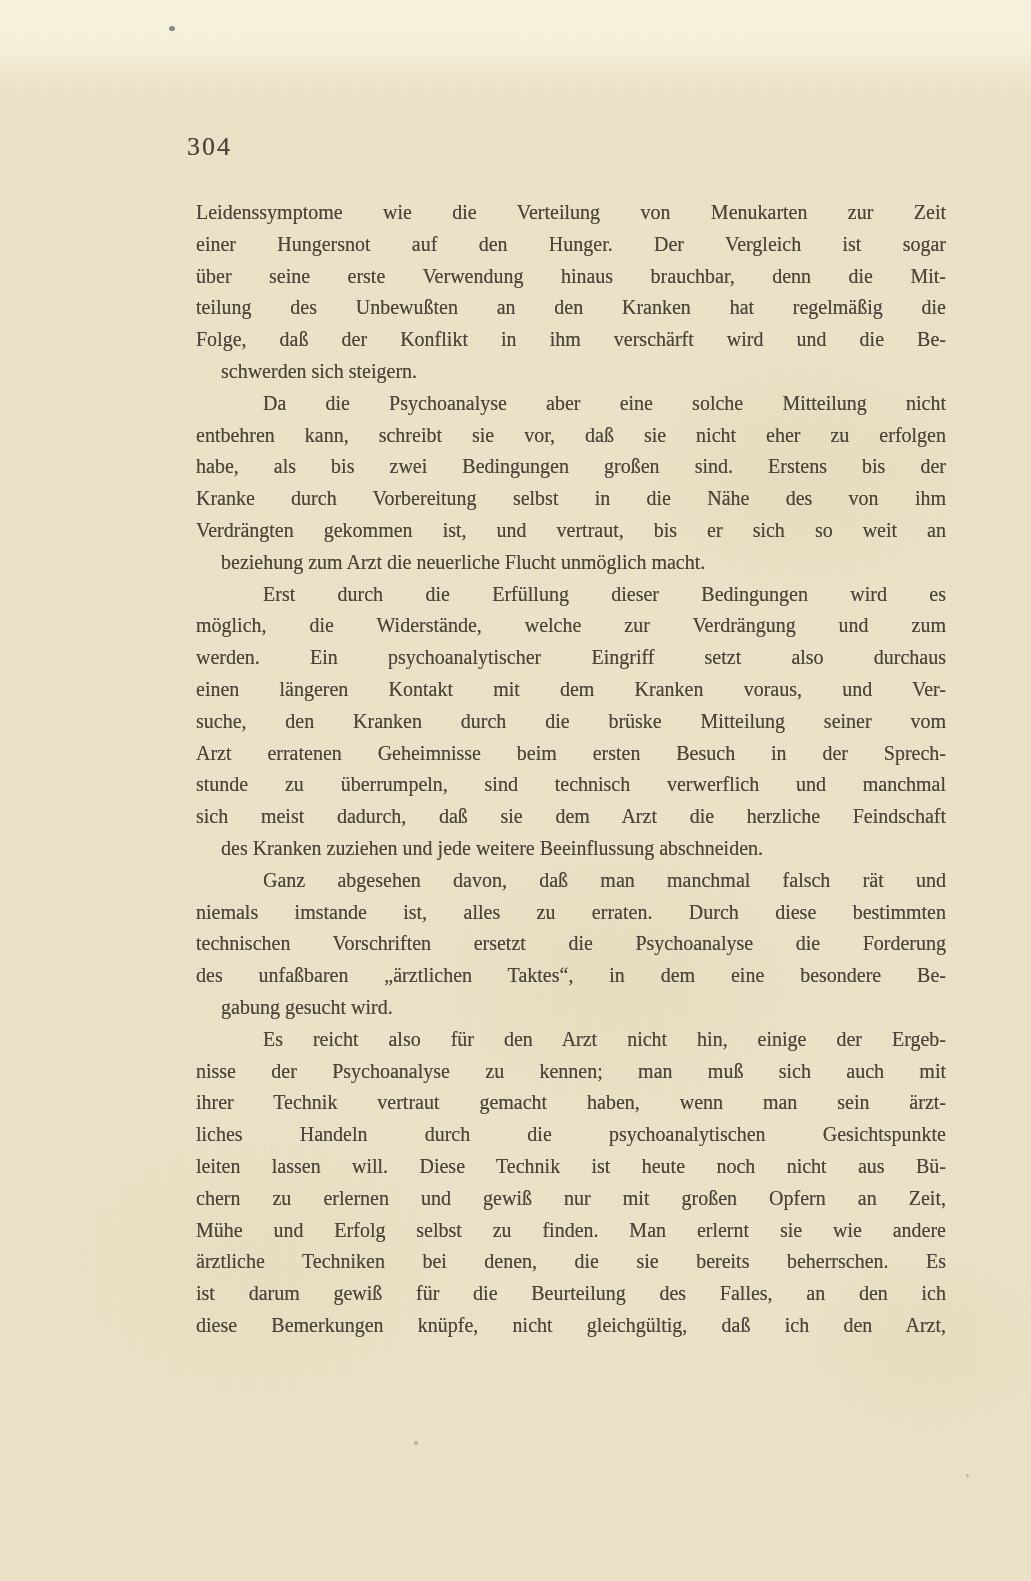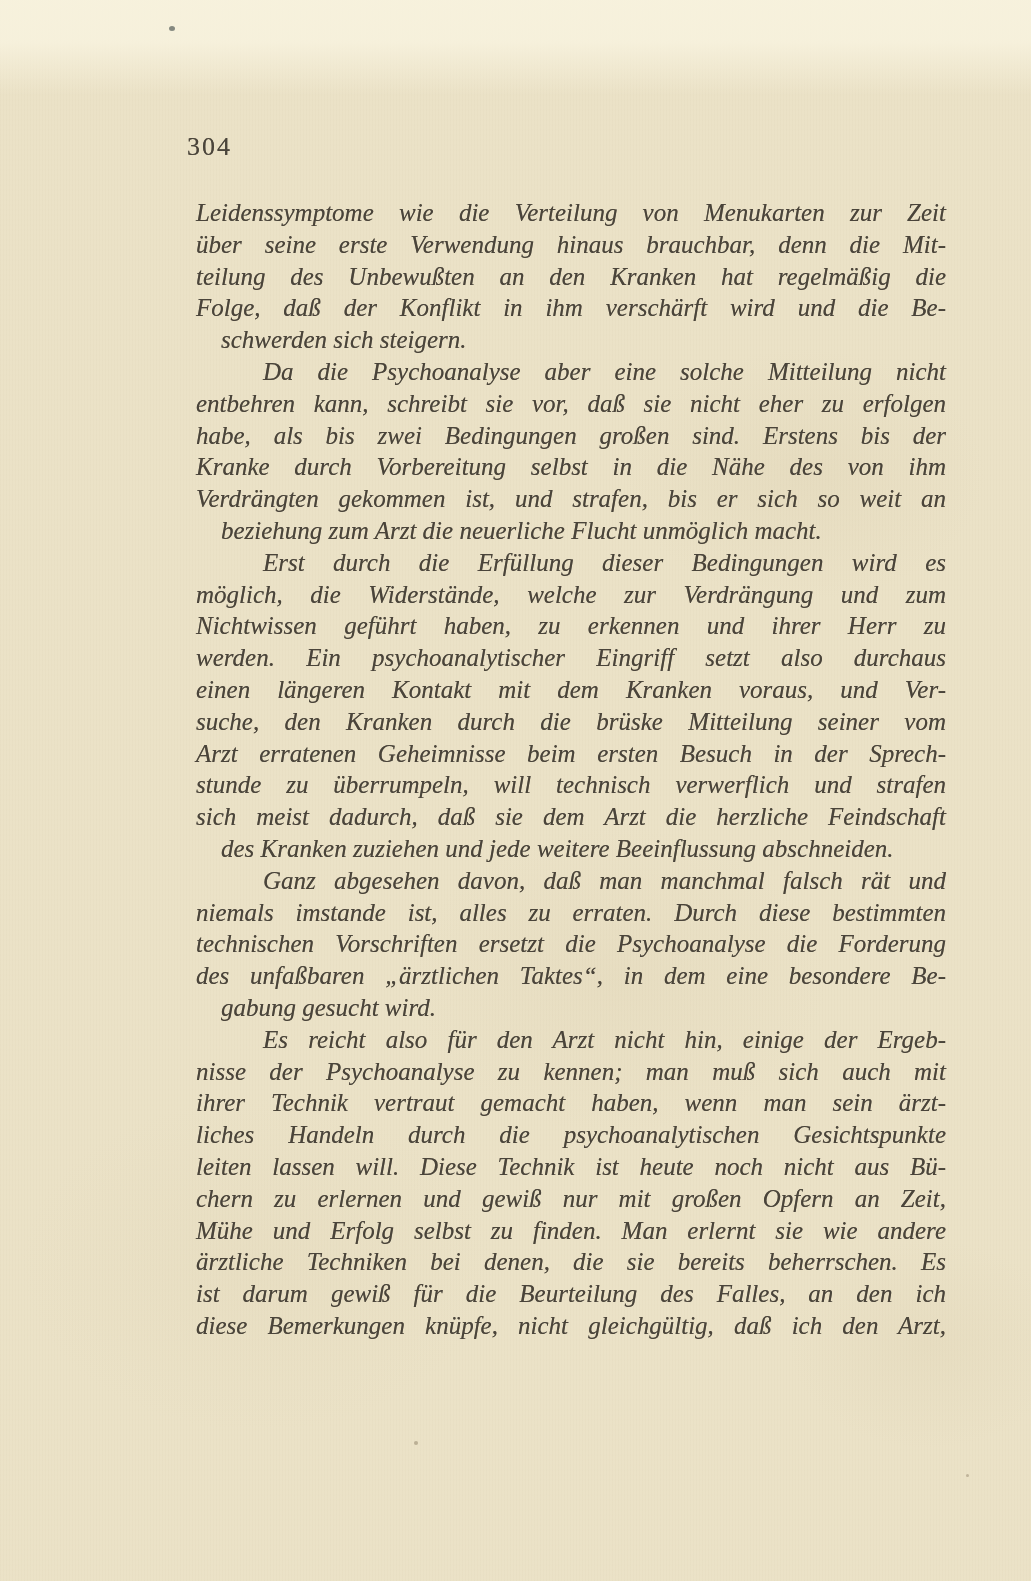--- a/index.html
+++ b/index.html
@@ -26,25 +26,24 @@
     font-size: 26px;
     letter-spacing: 2px;
     color: #4b453b;
     text-shadow: 0 0 0.6px rgba(75,69,59,0.65);
   }
   .text-block {
     position: absolute;
     left: 196px;
     top: 197px;
     width: 750px;
-    font-size: 25px;
+    font-size: 20px;
     line-height: 31.8px;
     color: #4a443a;
     text-shadow: 0 0 0.6px rgba(74,68,58,0.6);
-    font-style: italic;
   }
   .line {
     text-align: justify;
     -moz-text-align-last: justify;
     text-align-last: justify;
   }
   .line.endline {
     -moz-text-align-last: left;
     text-align-last: left;
     margin-left: 25px;
@@ -62,42 +61,42 @@
 <body>
 
 <div class="page">
   <div class="speck speck-1"></div>
   <div class="speck speck-2"></div>
   <div class="speck speck-3"></div>
   <div class="page-number">304</div>
   <div class="text-block">
       <div class="para">
         <div class="line">Leidenssymptome wie die Verteilung von Menukarten zur Zeit</div>
+        <div class="line">einer Hungersnot auf den Hunger. Der Vergleich ist sogar</div>
         <div class="line">über seine erste Verwendung hinaus brauchbar, denn die Mit-</div>
         <div class="line">teilung des Unbewußten an den Kranken hat regelmäßig die</div>
         <div class="line">Folge, daß der Konflikt in ihm verschärft wird und die Be-</div>
         <div class="line endline">schwerden sich steigern.</div>
       </div>
       <div class="para">
         <div class="line indent">Da die Psychoanalyse aber eine solche Mitteilung nicht</div>
         <div class="line">entbehren kann, schreibt sie vor, daß sie nicht eher zu erfolgen</div>
         <div class="line">habe, als bis zwei Bedingungen großen sind.  Erstens bis der</div>
         <div class="line">Kranke durch Vorbereitung selbst in die Nähe des von ihm</div>
-        <div class="line">Verdrängten gekommen ist, und strafen, bis er sich so weit an</div>
+        <div class="line">Verdrängten gekommen ist, und vertraut, bis er sich so weit an</div>
         <div class="line endline">beziehung zum Arzt die neuerliche Flucht unmöglich macht.</div>
       </div>
       <div class="para">
         <div class="line indent">Erst durch die Erfüllung dieser Bedingungen wird es</div>
         <div class="line">möglich, die Widerstände, welche zur Verdrängung und zum</div>
-        <div class="line">Nichtwissen geführt haben, zu erkennen und ihrer Herr zu</div>
         <div class="line">werden.  Ein psychoanalytischer Eingriff setzt also durchaus</div>
         <div class="line">einen längeren Kontakt mit dem Kranken voraus, und Ver-</div>
         <div class="line">suche, den Kranken durch die brüske Mitteilung seiner vom</div>
         <div class="line">Arzt erratenen Geheimnisse beim ersten Besuch in der Sprech-</div>
-        <div class="line">stunde zu überrumpeln, will technisch verwerflich und strafen</div>
+        <div class="line">stunde zu überrumpeln, sind technisch verwerflich und manchmal</div>
         <div class="line">sich meist dadurch, daß sie dem Arzt die herzliche Feindschaft</div>
         <div class="line endline">des Kranken zuziehen und jede weitere Beeinflussung abschneiden.</div>
       </div>
       <div class="para">
         <div class="line indent">Ganz abgesehen davon, daß man manchmal falsch rät und</div>
         <div class="line">niemals imstande ist, alles zu erraten.  Durch diese bestimmten</div>
         <div class="line">technischen Vorschriften ersetzt die Psychoanalyse die Forderung</div>
         <div class="line">des unfaßbaren „ärztlichen Taktes“, in dem eine besondere Be-</div>
         <div class="line endline">gabung gesucht wird.</div>
       </div>

